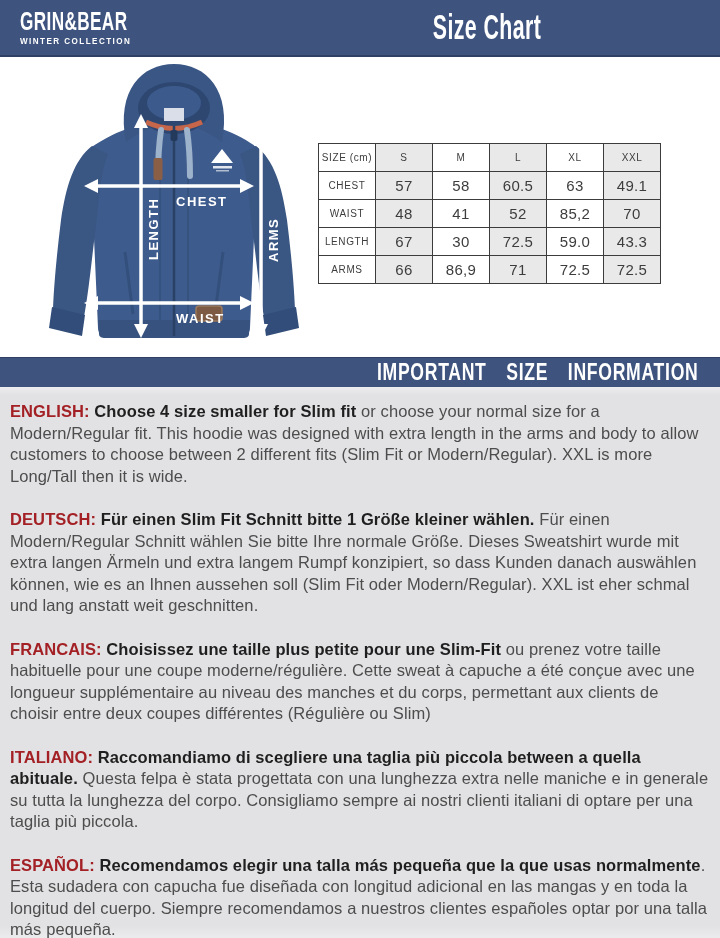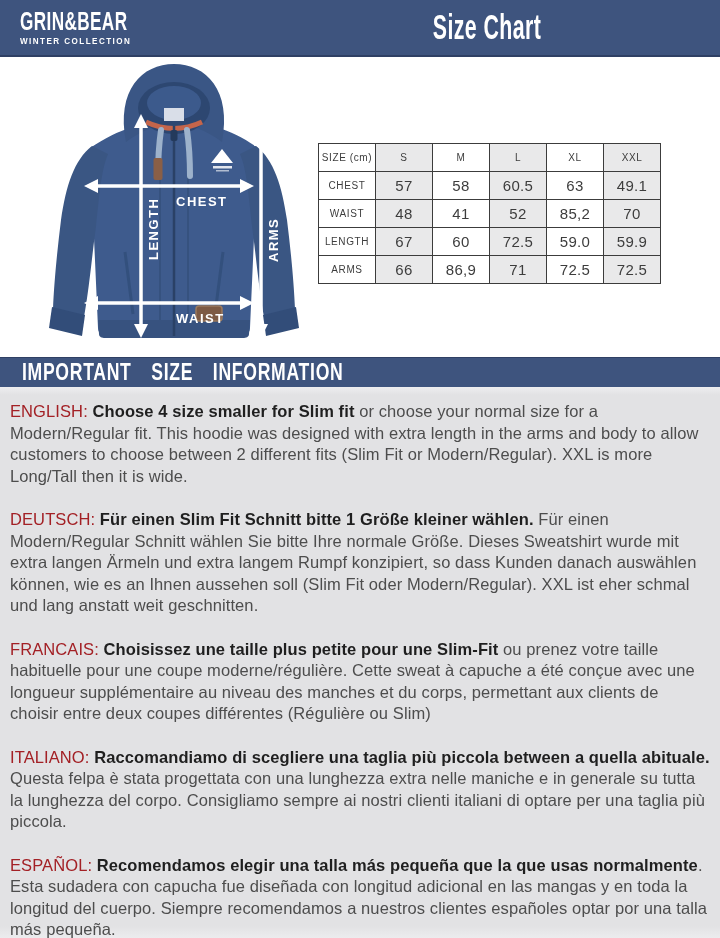--- a/index.html
+++ b/index.html
@@ -57,41 +57,41 @@
     text-align:center; vertical-align:middle;
     color:#3d3d3d;
   }
   td.hdr, td.lbl { font-size:10px; font-weight:400; letter-spacing:0.6px; }
   td.val { font-size:15px; font-weight:400; color:#4a4a4a; letter-spacing:0.3px; }
   td.shade { background:#e9e9ea; }
 
   
   .banner {
     height:30px; background:#3e547e;
-    display:flex; align-items:center; justify-content:flex-start;
+    display:flex; align-items:center; justify-content:flex-end;
     border-top:1px solid #2f4064;
   }
   .banner-text {
     color:#fff; font-size:20px; font-weight:700;
     letter-spacing:0.8px; word-spacing:16px;
     transform:scale(0.88,1.18); white-space:nowrap;
   }
 
   
   .info-section {
     height:551px;
     background:linear-gradient(180deg,#eeeef0 0,#e2e2e4 8px,#e2e2e4 calc(100% - 12px),#ececee 100%);
     padding:14px 10px 0 10px;
   }
   p.lang-para {
     font-size:16.5px; line-height:21.5px;
     color:#4d4d4d; margin:0 0 22px 0;
     letter-spacing:0.1px;
   }
-  .lang-label { color:#a32025; font-weight:400; }
+  .lang-label { color:#a32025; font-weight:700; }
   .lang-bold  { color:#1f1f1f; font-weight:700; }
 
   
   .measure-label {
     font-family:"Liberation Sans", sans-serif;
     font-size:13px; font-weight:700; fill:#ffffff; letter-spacing:1.5px;
   }
 </style>
 </head>
 <body>
@@ -198,24 +198,24 @@
       <td class="lbl">WAIST</td>
       <td class="val shade">48</td>
       <td class="val">41</td>
       <td class="val shade">52</td>
       <td class="val">85,2</td>
       <td class="val shade">70</td>
     </tr>
     <tr>
       <td class="lbl">LENGTH</td>
       <td class="val shade">67</td>
-      <td class="val">60</td>
+      <td class="val">30</td>
       <td class="val shade">72.5</td>
       <td class="val">59.0</td>
-      <td class="val shade">59.9</td>
+      <td class="val shade">43.3</td>
     </tr>
     <tr>
       <td class="lbl">ARMS</td>
       <td class="val shade">66</td>
       <td class="val">86,9</td>
       <td class="val shade">71</td>
       <td class="val">72.5</td>
       <td class="val shade">72.5</td>
     </tr>
   </tbody>

